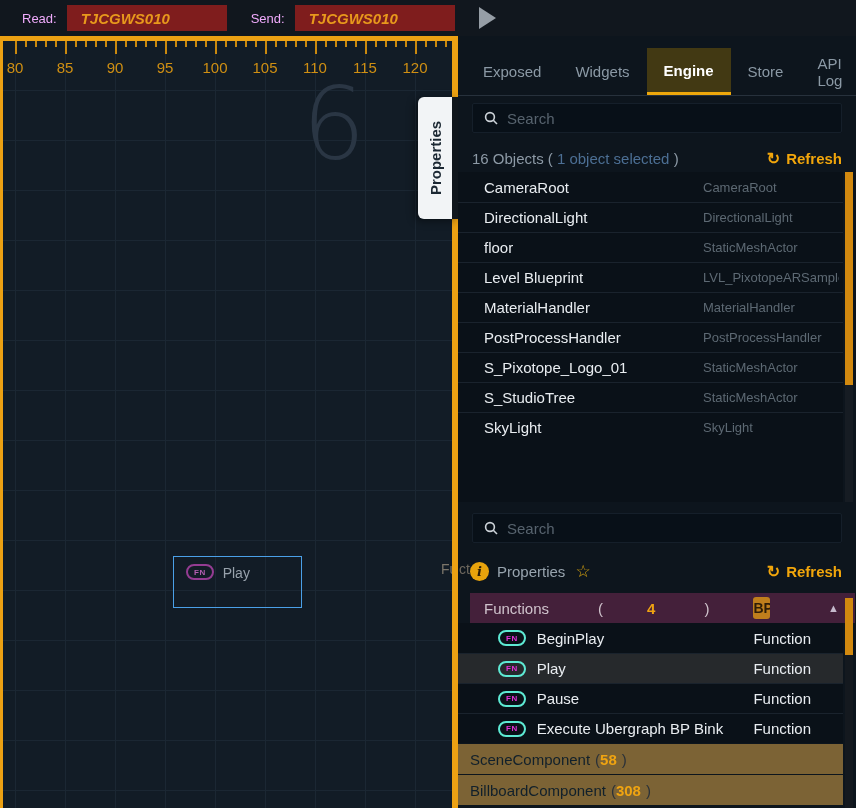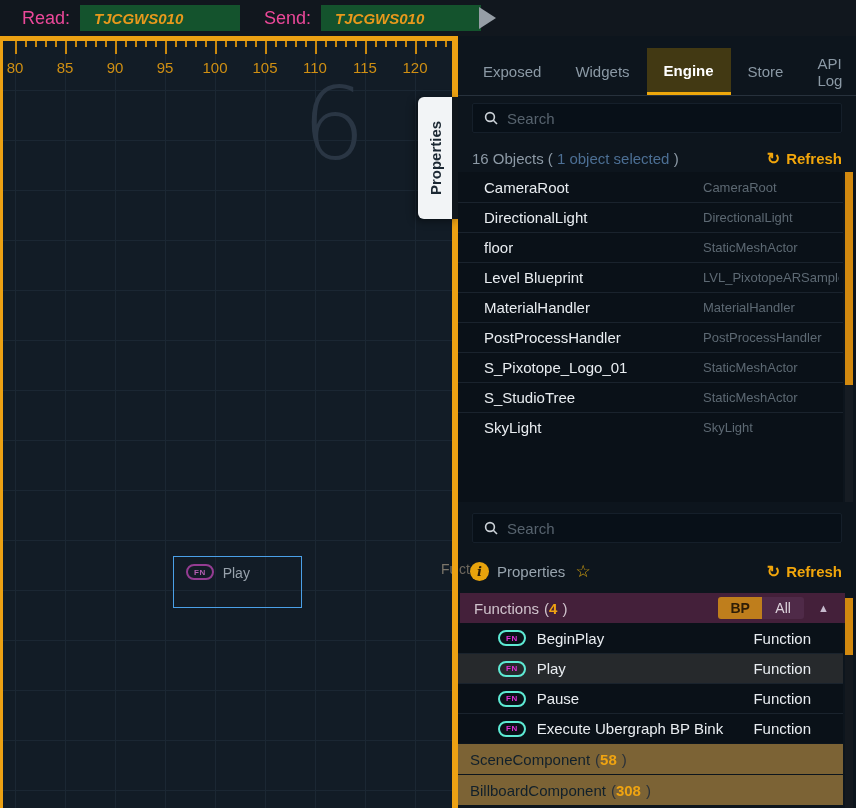--- a/index.html
+++ b/index.html
@@ -3,24 +3,24 @@
 <meta charset="utf-8">
 <style>
   * { margin:0; padding:0; box-sizing:border-box; }
   html,body { width:856px; height:808px; overflow:hidden; background:#0d151d;
     font-family:"Liberation Sans", sans-serif; }
   body { position:relative; }
 
   
   .topbar { position:absolute; left:0; top:0; width:856px; height:36px;
     background:#11171e; display:flex; align-items:center; }
-  .tb-label { color:#ec4899; font-size:18px; }
+  .tb-label { color:#f0abfc; font-size:13px; }
   .lbl-read { margin-left:22px; }
   .lbl-send { margin-left:24px; }
-  .tb-input { width:160px; height:26px; margin-left:10px; background:#14532d;
+  .tb-input { width:160px; height:26px; margin-left:10px; background:#7f1d1d;
     border:none; outline:none; color:#e8991c; font-size:15px; font-style:italic;
     font-weight:bold; padding-left:14px; font-family:"Liberation Sans",sans-serif; }
   .tb-play { position:absolute; left:479px; top:7px; width:0; height:0;
     border-left:17px solid #969ea6; border-top:11px solid transparent;
     border-bottom:11px solid transparent; }
 
   
   .canvas { position:absolute; left:0; top:36px; width:458px; height:772px;
     background:#121c26; overflow:hidden; }
   .grid { position:absolute; inset:0;
@@ -102,22 +102,22 @@
   .sbar.thumb2 { top:562px; height:57px; background:#d2890f; z-index:2; }
 
   .props-header { position:absolute; left:12px; top:520px; width:372px; height:30px;
     display:flex; align-items:center; z-index:2; }
   .info-icon { width:19px; height:19px; border-radius:50%; background:#e8a30c;
     color:#2a1c06; display:flex; align-items:center; justify-content:center;
     font-family:"DejaVu Serif",serif; font-style:italic; font-weight:bold; font-size:13px; }
   .props-title { color:#98a4ae; font-size:15px; margin-left:8px; }
   .star { color:#d8a40f; font-size:17px; margin-left:10px; }
 
-  .func-header { position:absolute; left:2px; top:557px; width:385px; height:30px;
-    background:#44203a; display:flex; align-items:center; font-size:15px; }
+  .func-header { position:absolute; left:12px; top:557px; width:385px; height:30px;
+    background:#44203a; display:flex; align-items:center; font-size:15px;gap:44px; }
   .func-title { color:#cfc3cc; margin-left:14px; }
   .func-header .paren { color:#cfc3cc; margin-left:5px; }
   .func-count { color:#efa212; font-weight:bold; }
   .seg { margin-left:auto; display:flex; height:22px; border-radius:3px; overflow:hidden; margin-right:14px; }
   .seg-bp { width:44px; background:#bf7e1c; color:#2e1d07; font-size:14px; font-weight:bold;
     display:flex; align-items:center; justify-content:center; }
   .seg-all { width:42px; background:#4f2a48; color:#ddd3dc; font-size:14px;
     display:flex; align-items:center; justify-content:center; }
   .collapse { color:#c6bacd; font-size:11px; margin-right:16px; }
 

